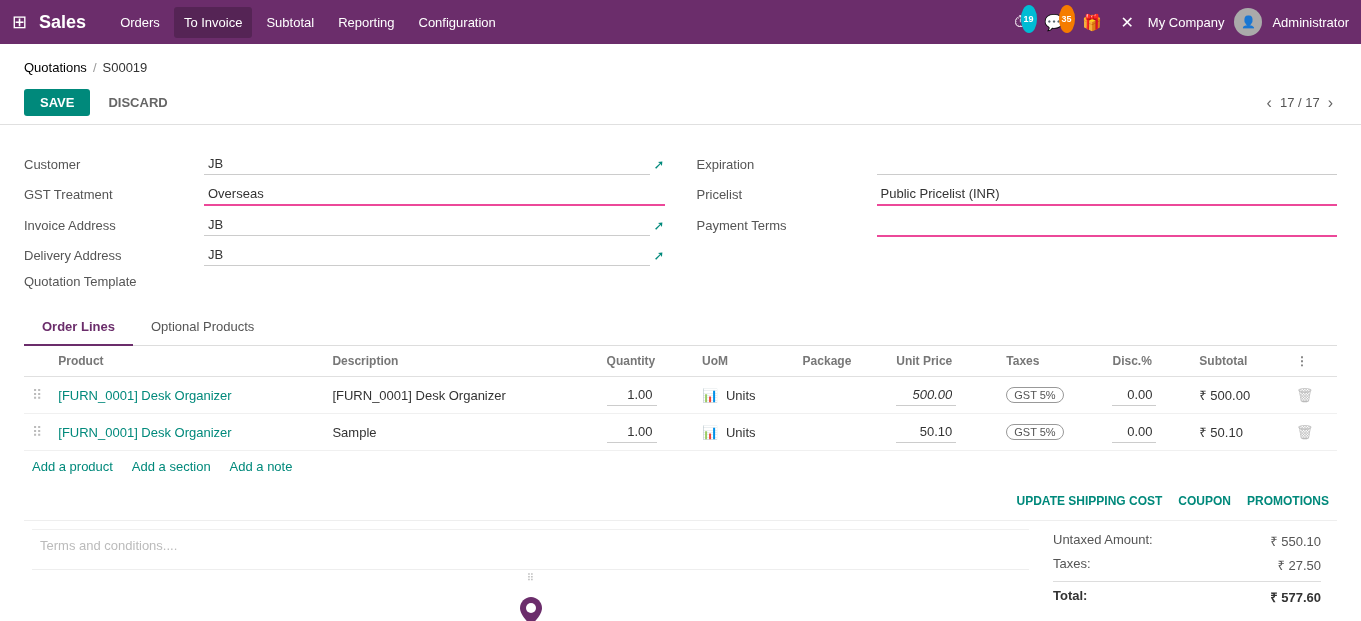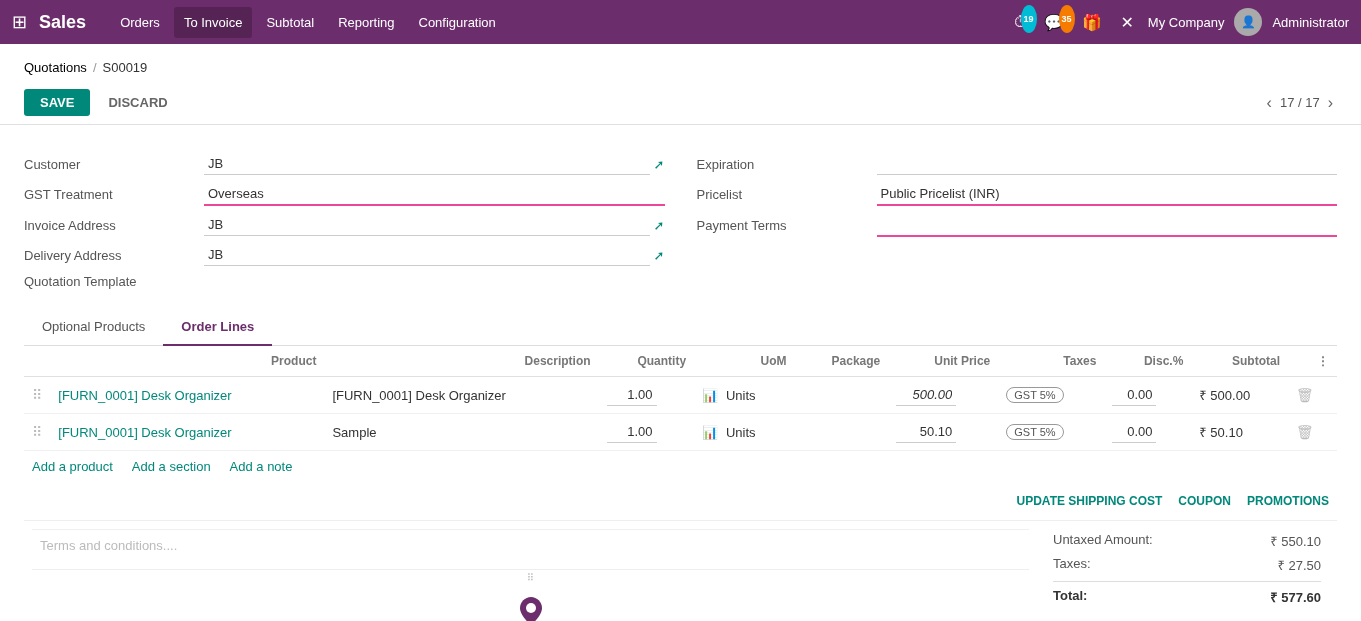--- a/index.html
+++ b/index.html
@@ -141,21 +141,21 @@
       font-weight: 600;
     }
 
     
     .order-table {
       width: 100%;
       border-collapse: collapse;
       margin-top: 0;
     }
     .order-table th {
-      text-align: right;
+      text-align: left;
       padding: 8px 8px;
       font-size: 12px;
       color: #777;
       border-bottom: 1px solid #e0e0e0;
       font-weight: 600;
     }
     .order-table td {
       padding: 7px 8px;
       border-bottom: 1px solid #f0f0f0;
       font-size: 13px;
@@ -362,22 +362,22 @@
           <div class="form-value">
             <select class="form-select">
               <option></option>
             </select>
           </div>
         </div>
       </div>
     </div>
 
     <div class="tabs">
+      <div class="tab active">Order Lines</div>
       <div class="tab">Optional Products</div>
-      <div class="tab active">Order Lines</div>
     </div>
 
     <table class="order-table">
       <thead>
         <tr>
           <th class="th-drag"></th>
           <th>Product</th>
           <th>Description</th>
           <th>Quantity</th>
           <th>UoM</th>

